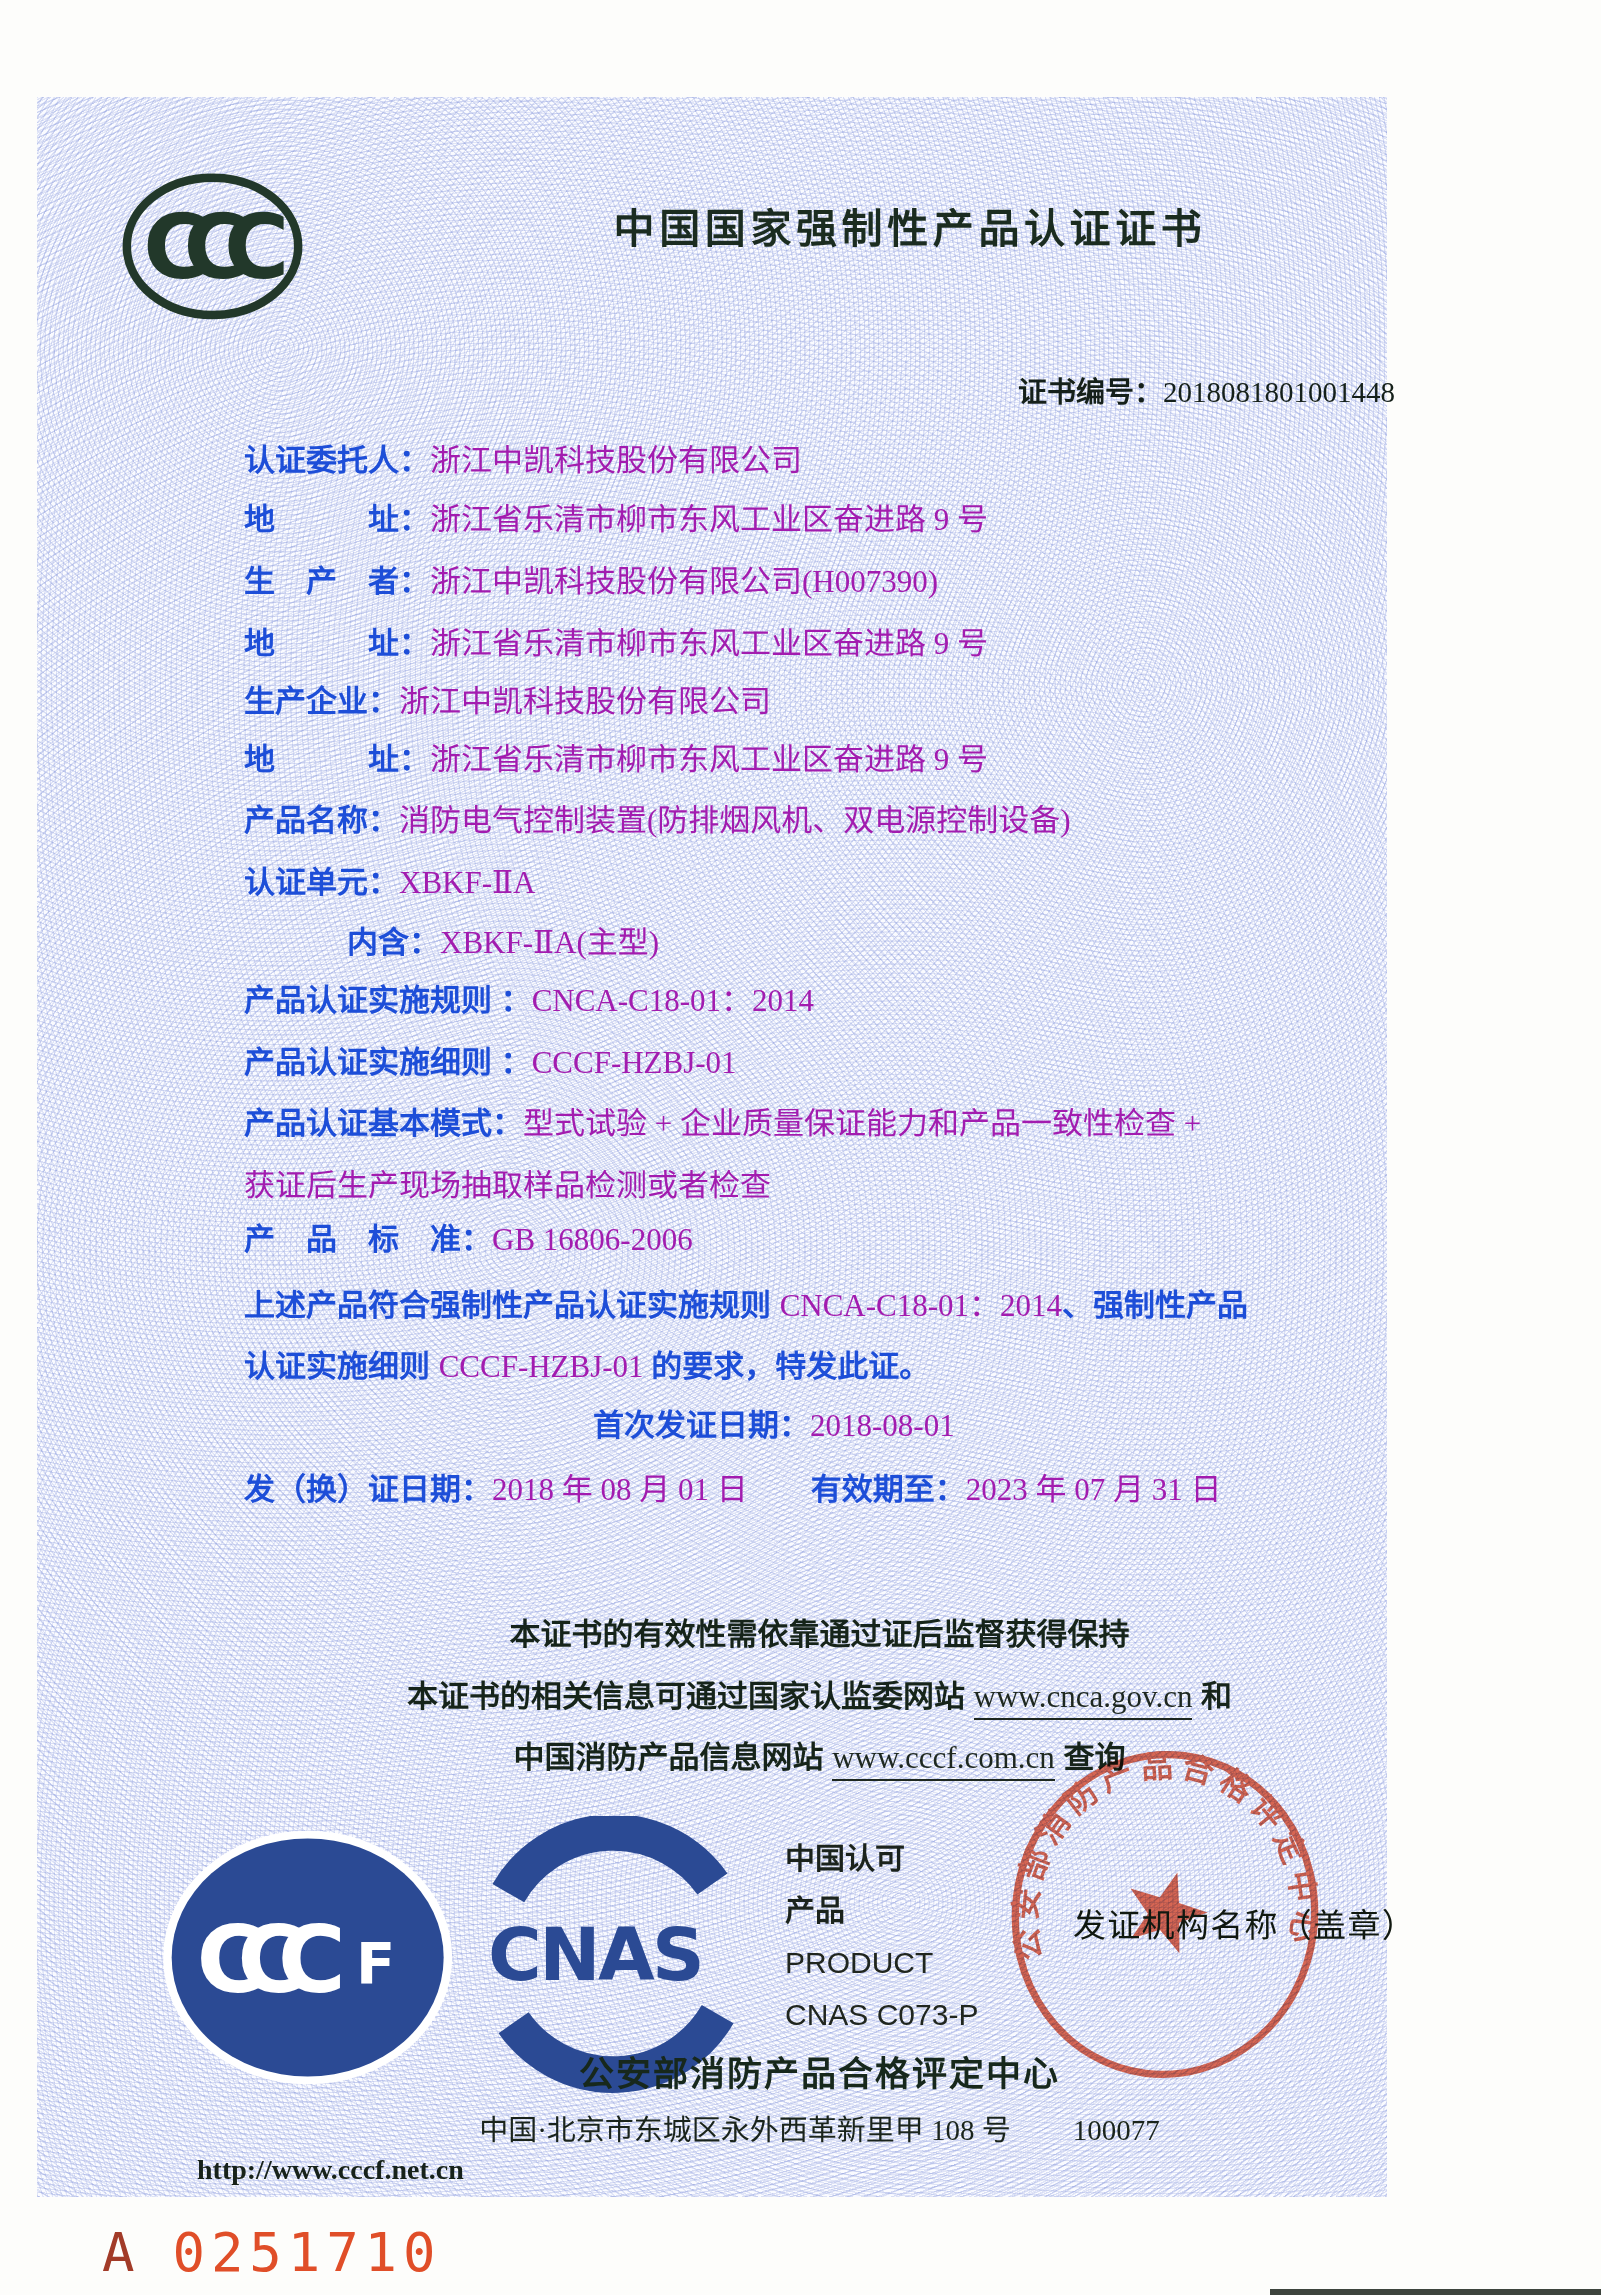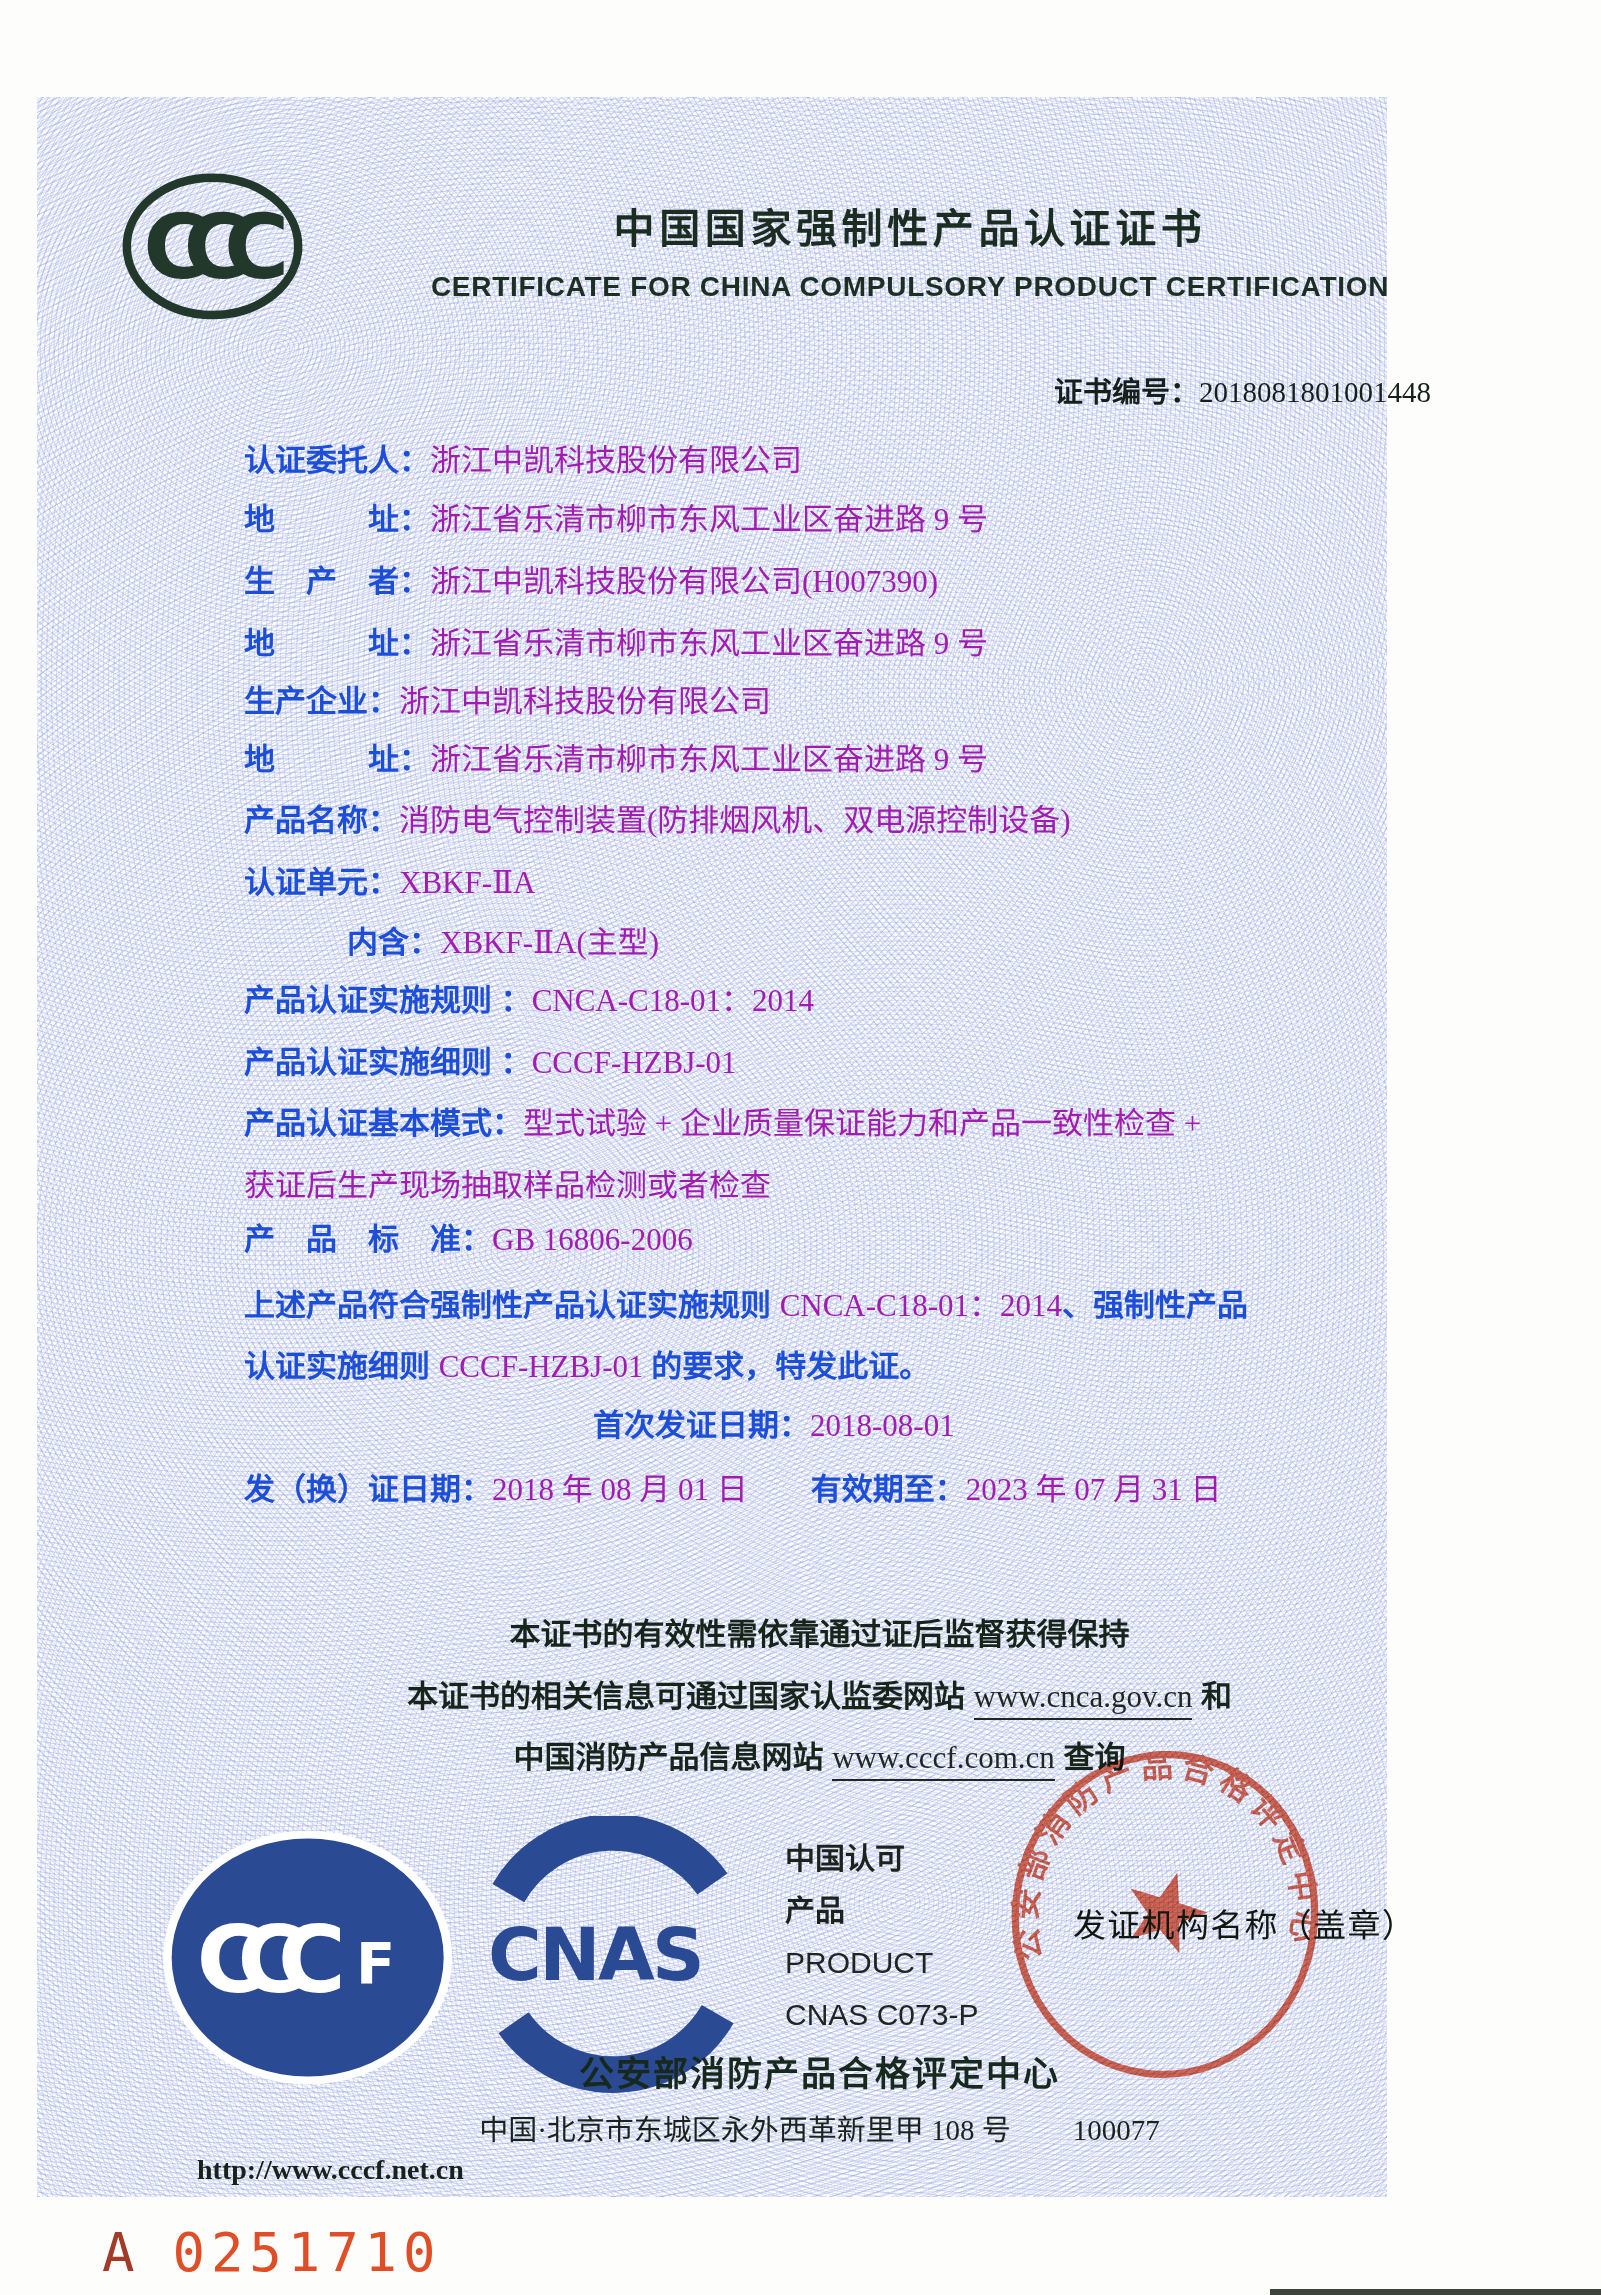--- a/index.html
+++ b/index.html
@@ -16,21 +16,21 @@
       repeating-radial-gradient(circle at 82% 28%, rgba(122,140,215,.22) 0 0.9px, rgba(255,255,255,0) 1.6px 5.2px),
       repeating-radial-gradient(circle at 35% 55%, rgba(122,140,215,.22) 0 0.9px, rgba(255,255,255,0) 1.6px 5.9px),
       repeating-radial-gradient(circle at 64% 86%, rgba(122,140,215,.20) 0 0.9px, rgba(255,255,255,0) 1.6px 4.6px);
   }
   .abs{position:absolute;white-space:nowrap;}
   .title-wrap{left:255px;top:195px;width:1310px;text-align:center;}
   .title-cn{font-size:41px;font-weight:700;letter-spacing:4.6px;color:#1b2c20;}
   .title-en{position:absolute;left:0;top:76px;width:100%;text-align:center;
             font-size:28px;font-weight:600;letter-spacing:0.7px;color:#1d2f23;}
   .certno{left:943px;top:368px;width:452px;text-align:right;font-size:29px;
-          font-family:"Liberation Serif",serif;color:#15201a;margin-left:36px;}
+          font-family:"Liberation Serif",serif;color:#15201a;}
   .certno b{font-family:"Liberation Sans",sans-serif;font-weight:700;}
   .line{left:244px;font-size:31px;line-height:37px;}
   .lbl{font-weight:700;color:#1d4ed8;font-family:"Liberation Sans",sans-serif;}
   .val{font-family:"Liberation Serif","DejaVu Serif",serif;color:#a21caf;}
   .indent{left:347px;}
   .mix .val{font-family:"Liberation Serif",serif;}
   .notice{left:197px;width:1245px;text-align:center;font-size:31px;font-weight:700;color:#16241a;}
   .notice .url{font-family:"Liberation Serif",serif;font-weight:400;color:#1e2820;
                border-bottom:2.6px solid #1e2820;padding-bottom:3.9px;}
   .accr{left:785px;top:1833px;font-size:30px;line-height:52px;color:#20261f;}
@@ -57,21 +57,20 @@
 
 <div class="pattern"></div>
 
 <svg class="abs" style="left:117px;top:169px;" width="191" height="156" viewBox="0 0 292 238">
   <ellipse cx="146" cy="118" rx="131" ry="105" fill="none" stroke="#22382a" stroke-width="13"></ellipse>
   <text x="40" y="166" font-size="136" font-weight="bold" letter-spacing="-38" fill="#22382a">CCC</text>
 </svg>
 
 <div class="abs title-wrap">
   <div class="title-cn">中国国家强制性产品认证证书</div>
-  <div class="title-en">CERTIFICATE FOR CHINA COMPULSORY PRODUCT CERTIFICATION</div>
 </div>
 
 <div class="abs certno"><b>证书编号：</b><span>2018081801001448</span></div>
 
 <div class="abs line" style="top:442px"><span class="lbl">认证委托人：</span><span class="val">浙江中凯科技股份有限公司</span></div>
 <div class="abs line" style="top:501px"><span class="lbl">地　　　址：</span><span class="val">浙江省乐清市柳市东风工业区奋进路 9 号</span></div>
 <div class="abs line" style="top:563px"><span class="lbl">生　产　者：</span><span class="val">浙江中凯科技股份有限公司(H007390)</span></div>
 <div class="abs line" style="top:625px"><span class="lbl">地　　　址：</span><span class="val">浙江省乐清市柳市东风工业区奋进路 9 号</span></div>
 <div class="abs line" style="top:683px"><span class="lbl">生产企业：</span><span class="val">浙江中凯科技股份有限公司</span></div>
 <div class="abs line" style="top:741px"><span class="lbl">地　　　址：</span><span class="val">浙江省乐清市柳市东风工业区奋进路 9 号</span></div>

